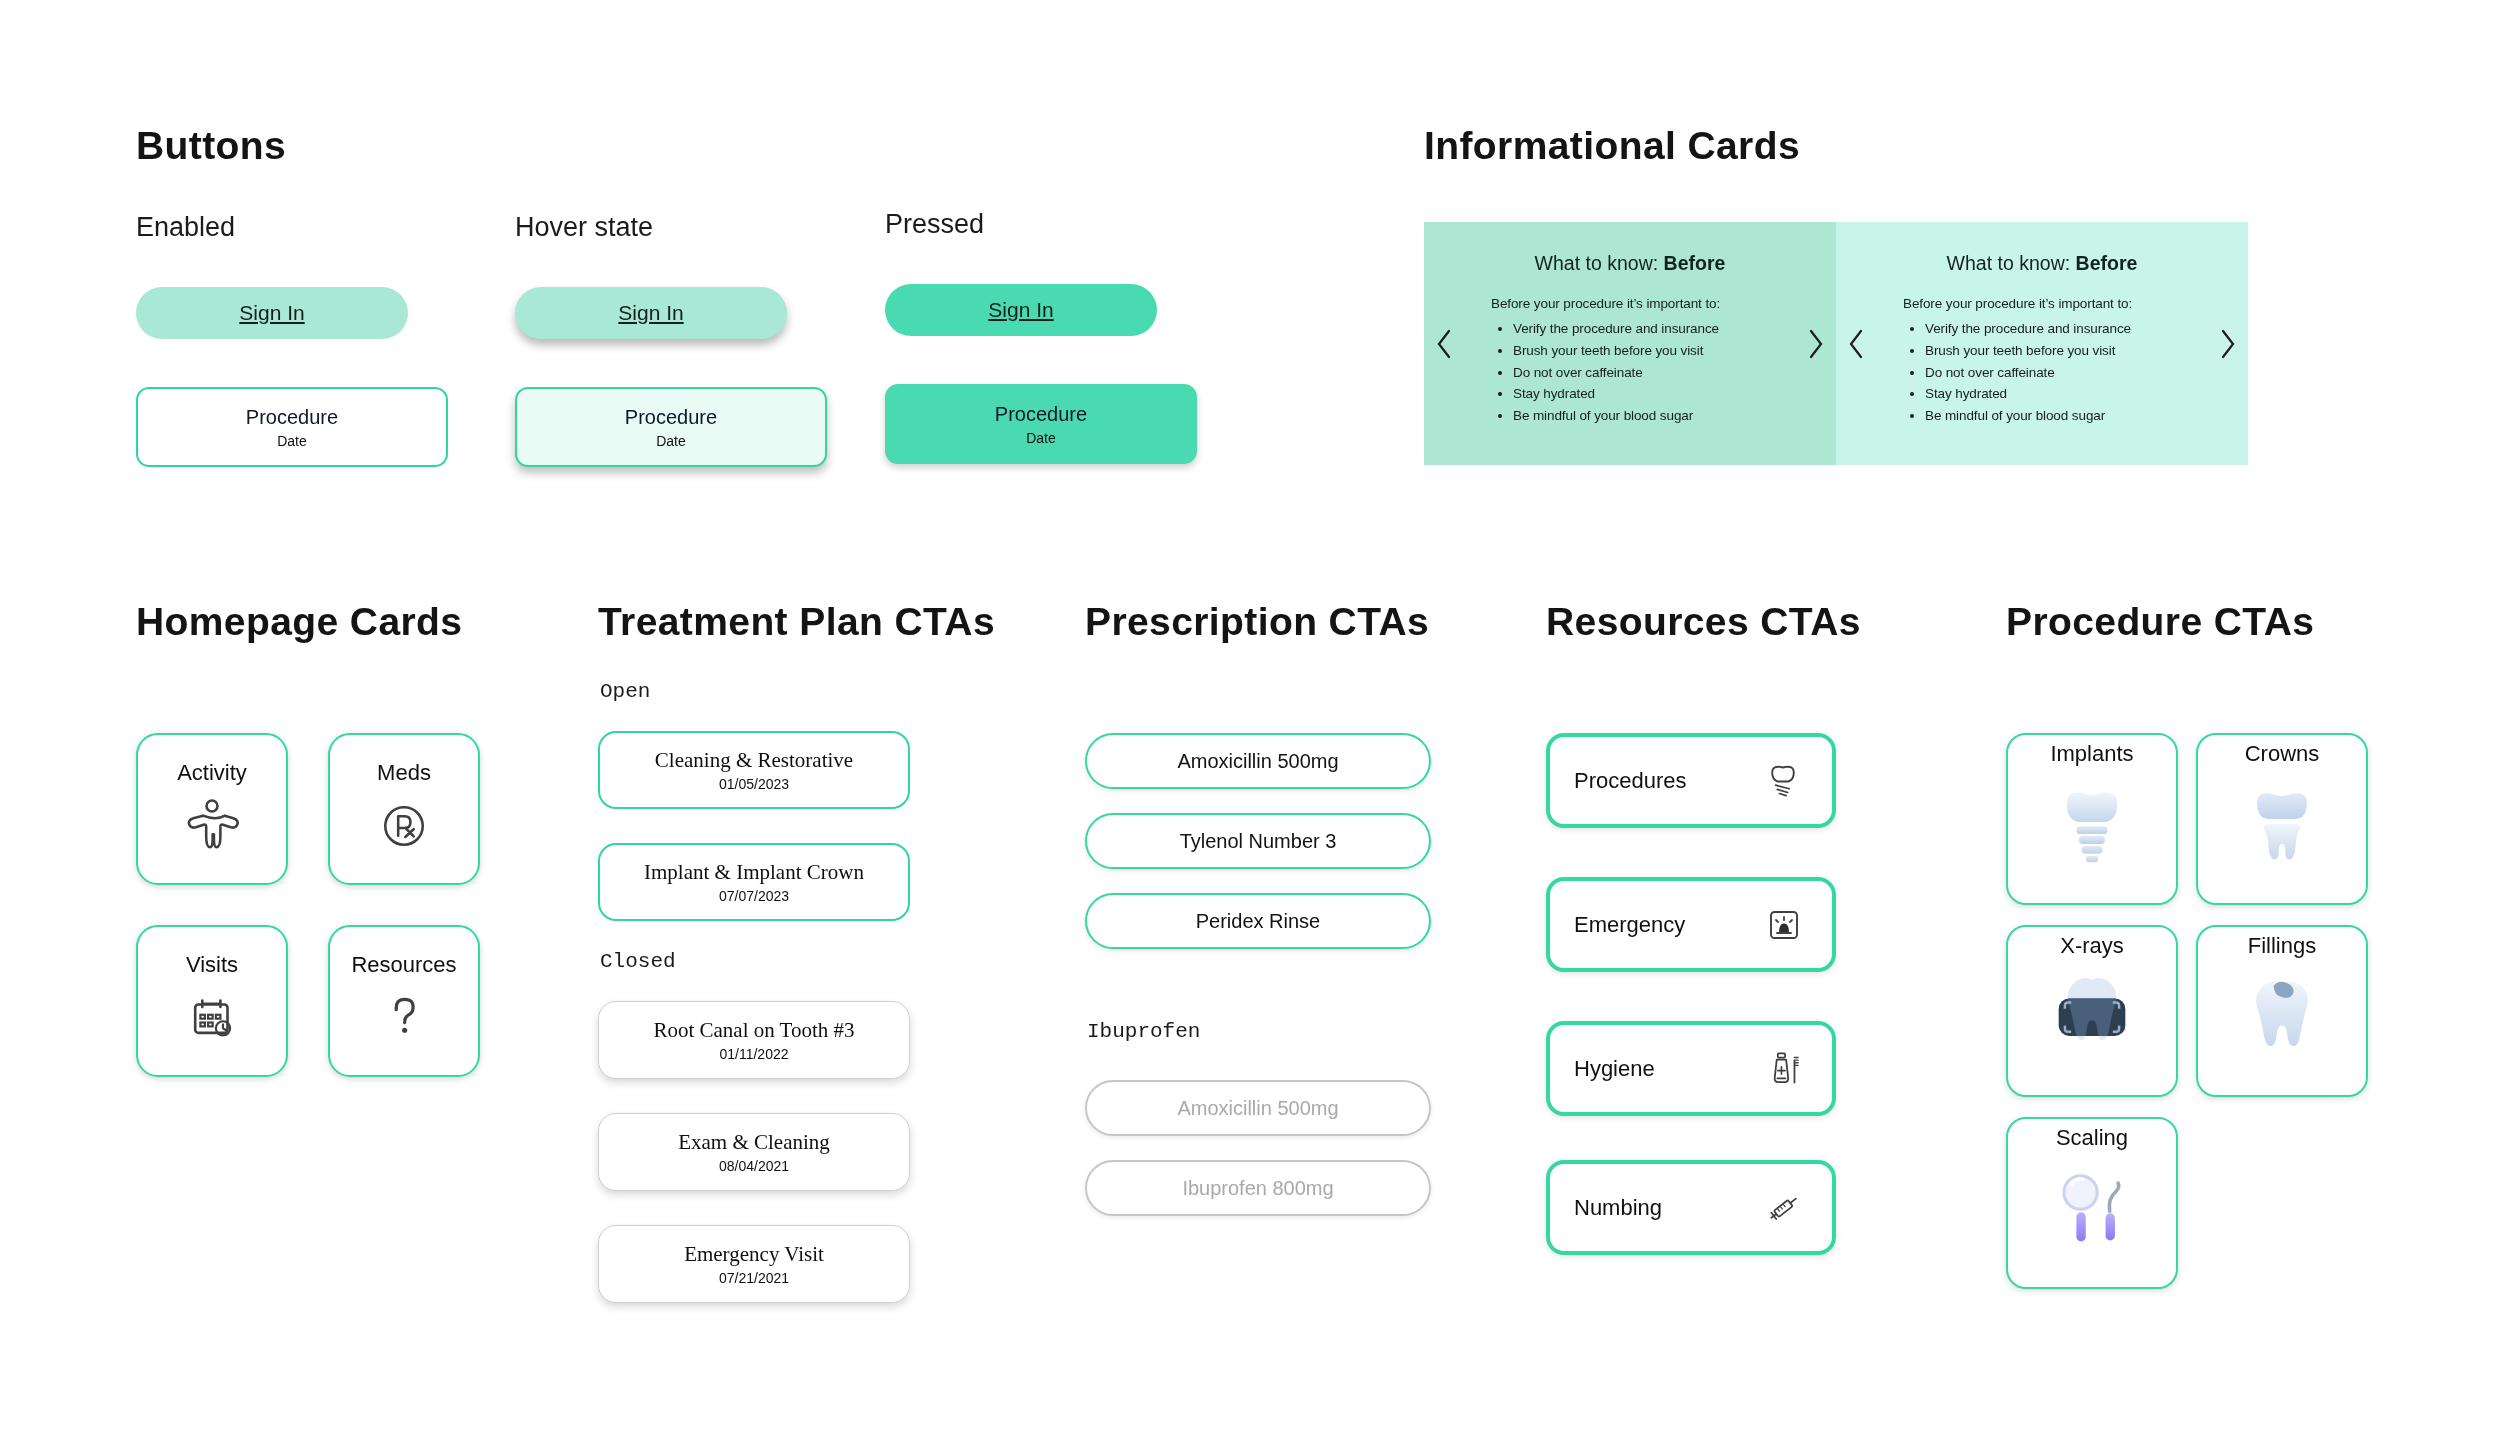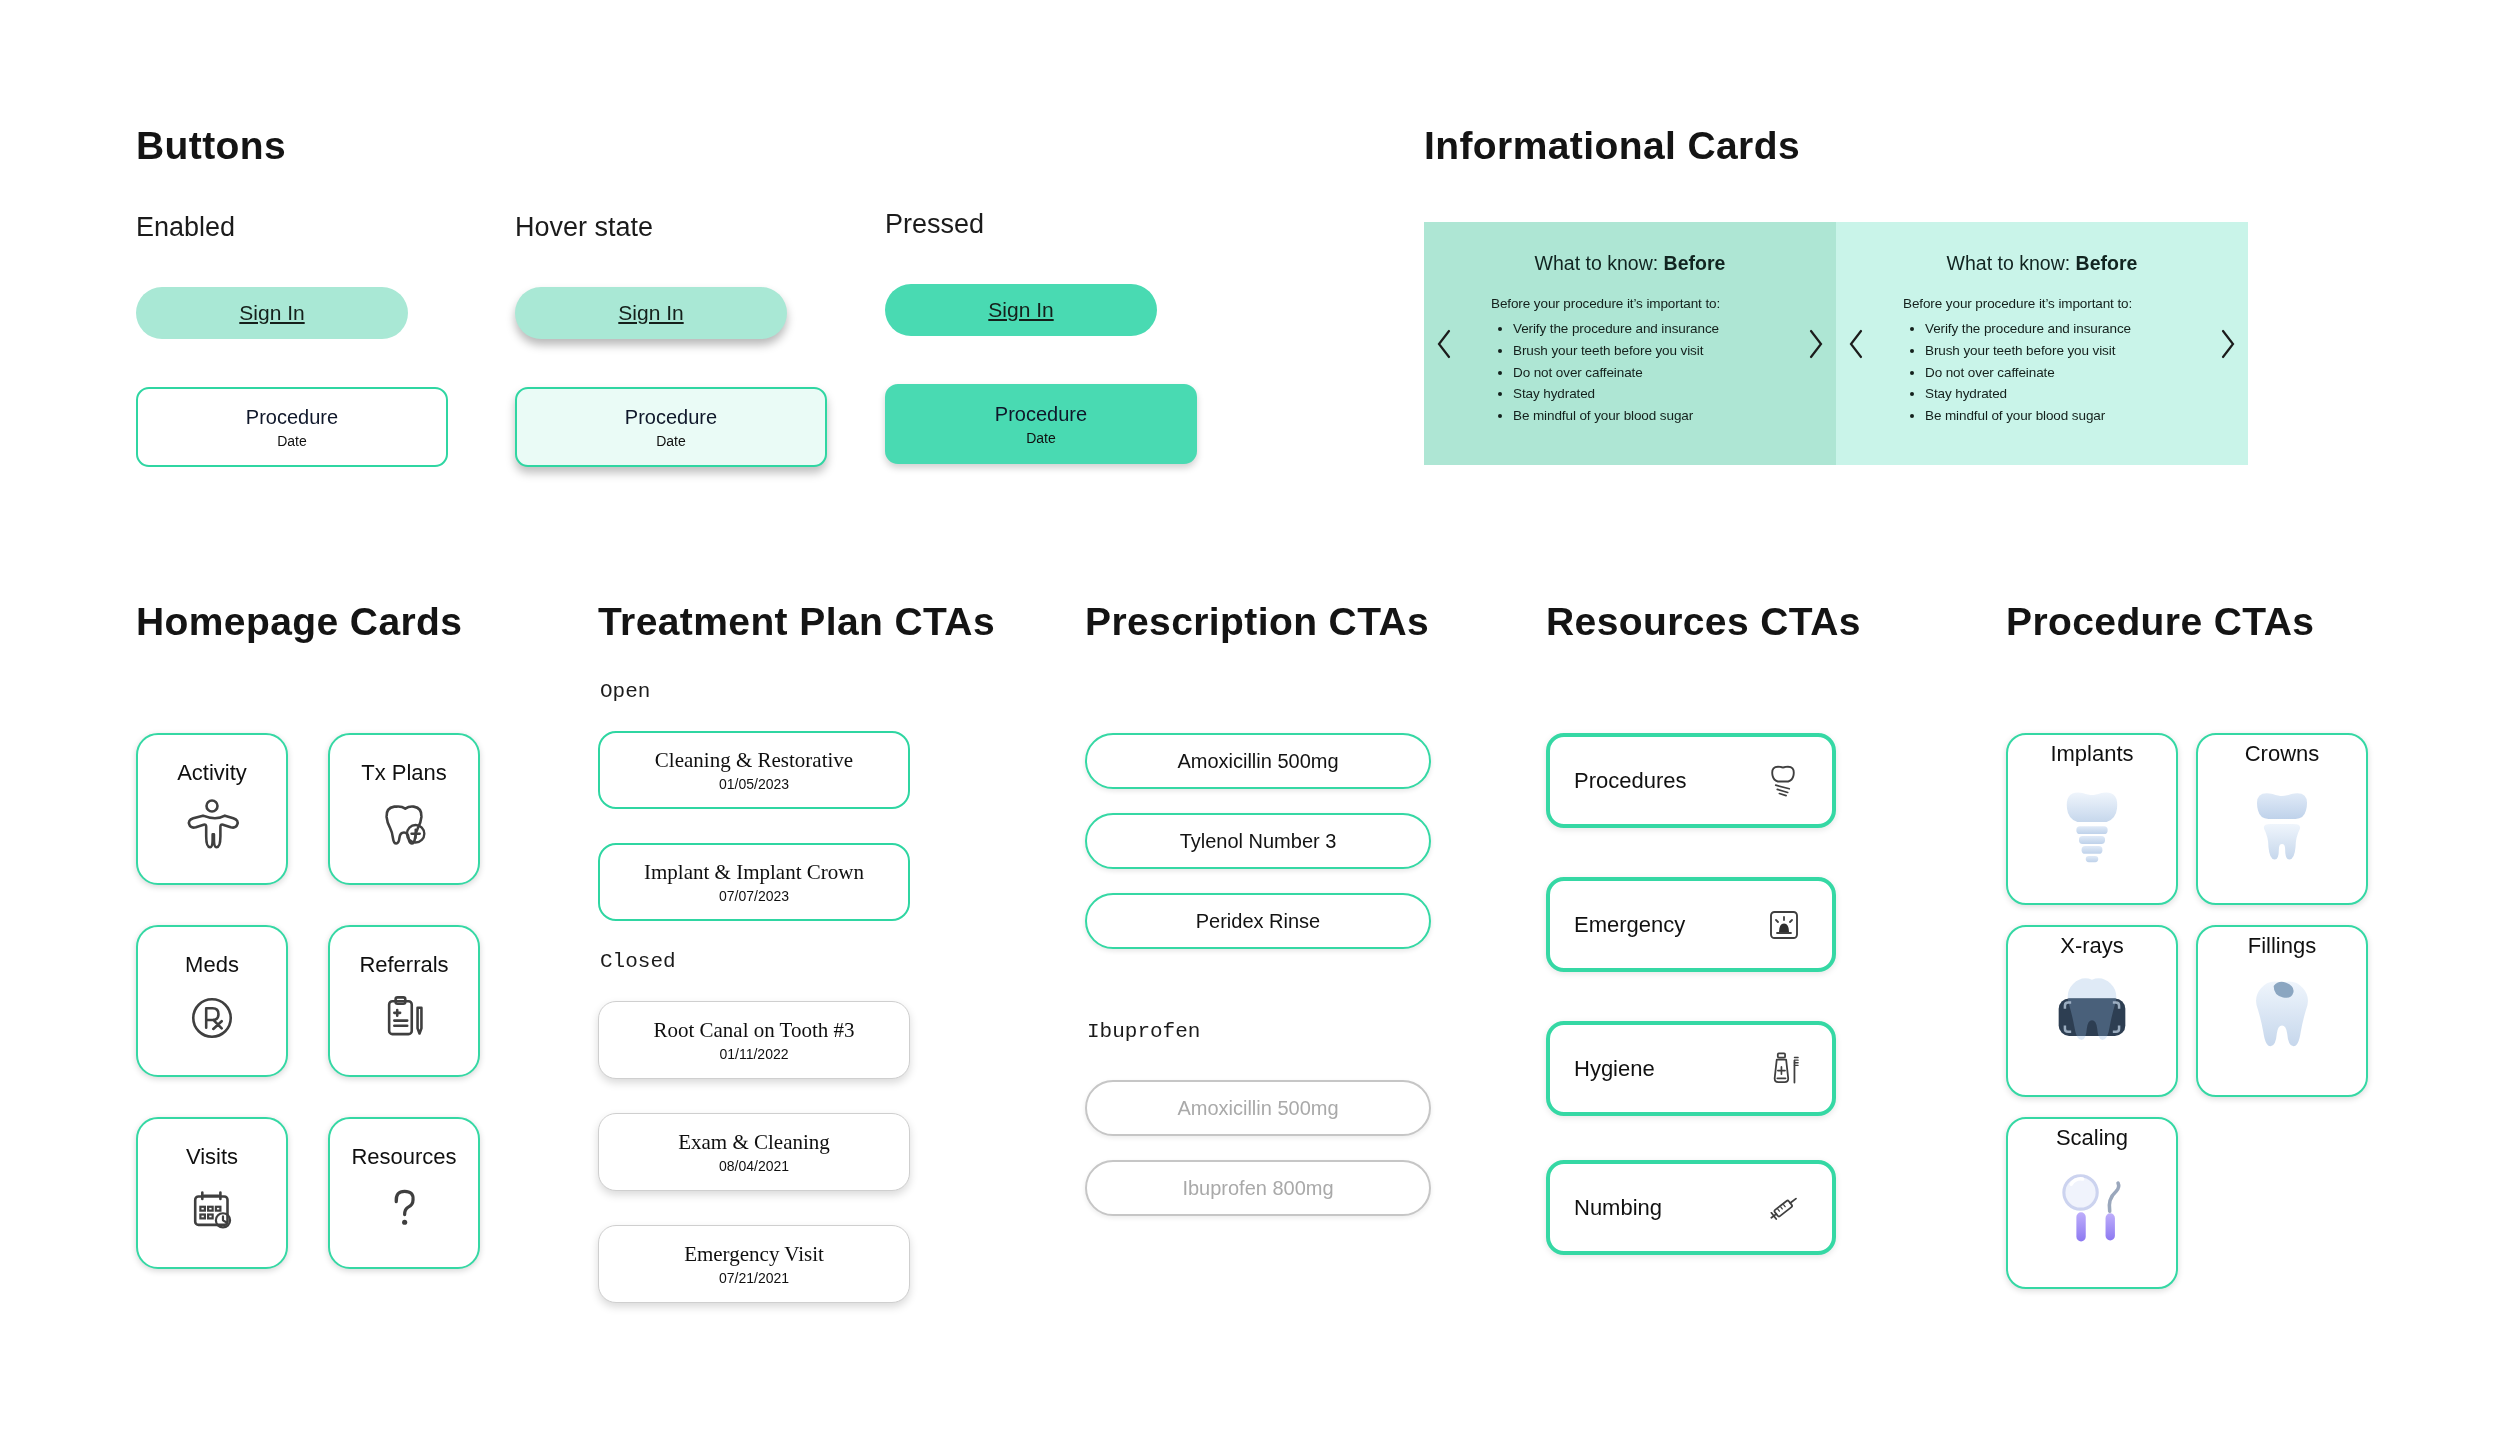--- a/index.html
+++ b/index.html
@@ -175,41 +175,24 @@
 <div class="h1" style="left:136px;top:600px">Homepage Cards</div>
 <div class="hgrid">
   <div class="hcard">
     <div class="lbl">Activity</div>
     <svg width="62" height="62" viewBox="0 0 96 96">
       <circle class="ol" cx="48" cy="17" r="8.5"></circle>
       <path class="ol" d="M19 36 q-9 3 -6 10 q2 6 10 4 l12 -4 q4 -1 4 3 v15 q0 17 6 17 q4 0 4 -13 v-7 h2 v7 q0 13 4 13 q6 0 6 -17 v-15 q0 -4 4 -3 l12 4 q8 2 10 -4 q3 -7 -6 -10 l-13 -4 q-14 8 -34 0 z"></path>
     </svg>
   </div>
   <div class="hcard">
-    <div class="lbl">Tx Plans</div>
-    <svg width="62" height="62" viewBox="0 0 96 96">
-      <path class="ol" d="M33 18 q-13 2 -12 16 q1 9 5 16 q4 8 5 17 q1 8 5 8 q4 0 5 -9 q1 -8 7 -8 q6 0 7 8 q1 9 5 9 q4 0 5 -8 q1 -9 5 -17 q4 -7 5 -16 q1 -14 -12 -16 q-7 -1 -13 3 q-6 -4 -14 -3 z"></path>
-      <circle cx="66" cy="60" r="13.5" fill="#ffffff" class="ol" style="stroke-width:3.6"></circle>
-      <path class="ol" style="stroke-width:3.6" d="M66 53.5 v13 M59.5 60 h13"></path>
-    </svg>
-  </div>
-  <div class="hcard">
     <div class="lbl">Meds</div>
     <svg width="62" height="62" viewBox="0 0 96 96">
       <circle class="ol" cx="48" cy="48" r="29"></circle>
       <path class="ol" d="M39 63 V33 h10 q9 0 9 9 q0 9 -9 9 h-10 M50 51 l13 13 M63 53 l-13 12"></path>
-    </svg>
-  </div>
-  <div class="hcard">
-    <div class="lbl">Referrals</div>
-    <svg width="62" height="62" viewBox="0 0 96 96">
-      <rect class="ol" x="25" y="22" width="35" height="51" rx="5"></rect>
-      <rect class="ol" x="35" y="16" width="15" height="10" rx="3" fill="#fff"></rect>
-      <path class="ol" d="M33 40 h9 M37.5 35.5 v9 M33 52 h20 M33 60 h20"></path>
-      <path class="ol" d="M69 32 h6 v32 l-3 8 -3 -8 z"></path>
     </svg>
   </div>
   <div class="hcard">
     <div class="lbl">Visits</div>
     <svg width="62" height="62" viewBox="0 0 96 96">
       <rect class="ol" x="22" y="27" width="50" height="44" rx="5"></rect>
       <path class="ol" d="M33 21 v10 M61 21 v10 M36 26 h22"></path>
       <g fill="none" stroke="#3f3f3f" stroke-width="3.4">
         <rect x="30" y="43" width="7" height="6"></rect>
           <rect x="42" y="43" width="7" height="6"></rect>

